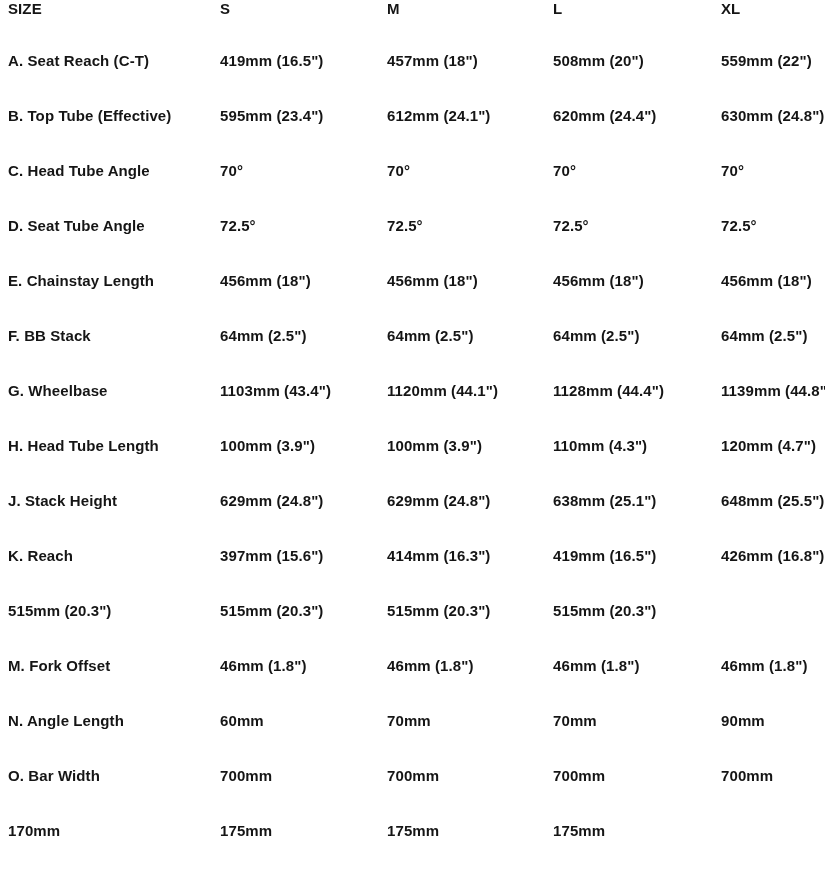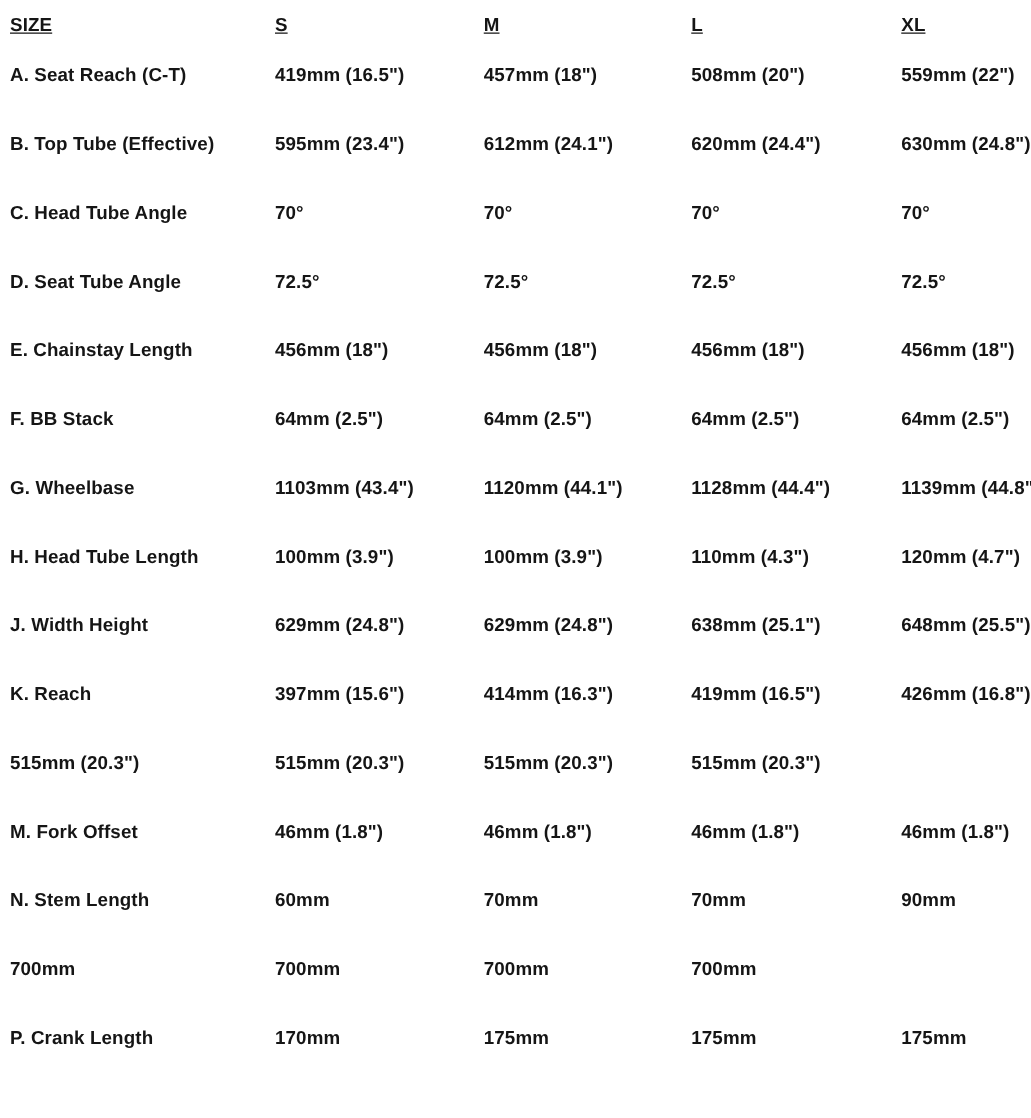--- a/index.html
+++ b/index.html
@@ -19,22 +19,21 @@
   }
   .row {
     display: grid;
     grid-template-columns: 212px 167px 166px 168px 1fr;
     height: 55px;
     align-items: center;
   }
   .row.header {
     height: 33px;
     align-items: start;
-    padding-top: 12px;
-    text-decoration: underline;
+    padding-top: 0;
   }
   .cell {
     white-space: nowrap;
     overflow: visible;
   }
 </style>
 </head>
 <body>
 
 <div class="geo-table">
@@ -105,21 +104,21 @@
   <div class="row">
     <div class="cell">H. Head Tube Length</div>
     <div class="cell">100mm (3.9")</div>
     <div class="cell">100mm (3.9")</div>
     <div class="cell">110mm (4.3")</div>
     <div class="cell">120mm (4.7")</div>
   </div>
 
 
   <div class="row">
-    <div class="cell">J. Width Height</div>
+    <div class="cell">J. Stack Height</div>
     <div class="cell">629mm (24.8")</div>
     <div class="cell">629mm (24.8")</div>
     <div class="cell">638mm (25.1")</div>
     <div class="cell">648mm (25.5")</div>
   </div>
 
   <div class="row">
     <div class="cell">K. Reach</div>
     <div class="cell">397mm (15.6")</div>
     <div class="cell">414mm (16.3")</div>
@@ -136,35 +135,35 @@
 
   <div class="row">
     <div class="cell">M. Fork Offset</div>
     <div class="cell">46mm (1.8")</div>
     <div class="cell">46mm (1.8")</div>
     <div class="cell">46mm (1.8")</div>
     <div class="cell">46mm (1.8")</div>
   </div>
 
   <div class="row">
-    <div class="cell">N. Stem Length</div>
+    <div class="cell">N. Angle Length</div>
     <div class="cell">60mm</div>
     <div class="cell">70mm</div>
     <div class="cell">70mm</div>
     <div class="cell">90mm</div>
   </div>
 
   <div class="row">
+    <div class="cell">O. Bar Width</div>
     <div class="cell">700mm</div>
     <div class="cell">700mm</div>
     <div class="cell">700mm</div>
     <div class="cell">700mm</div>
   </div>
 
   <div class="row">
-    <div class="cell">P. Crank Length</div>
     <div class="cell">170mm</div>
     <div class="cell">175mm</div>
     <div class="cell">175mm</div>
     <div class="cell">175mm</div>
   </div>
 </div>
 </div>
 
 </body></html>

